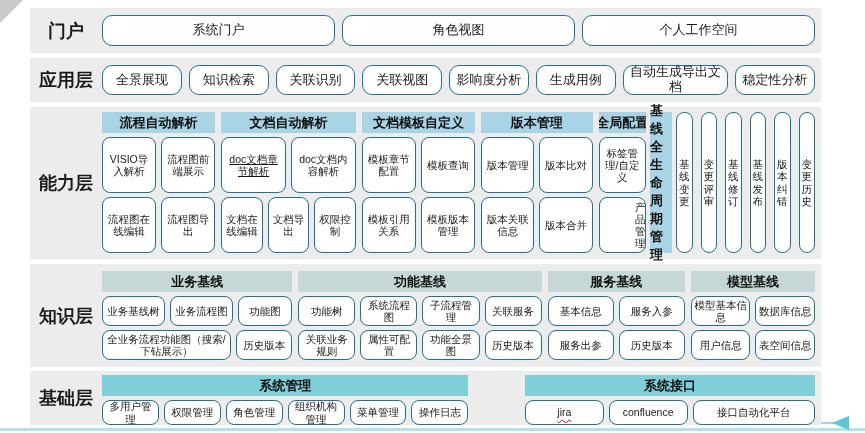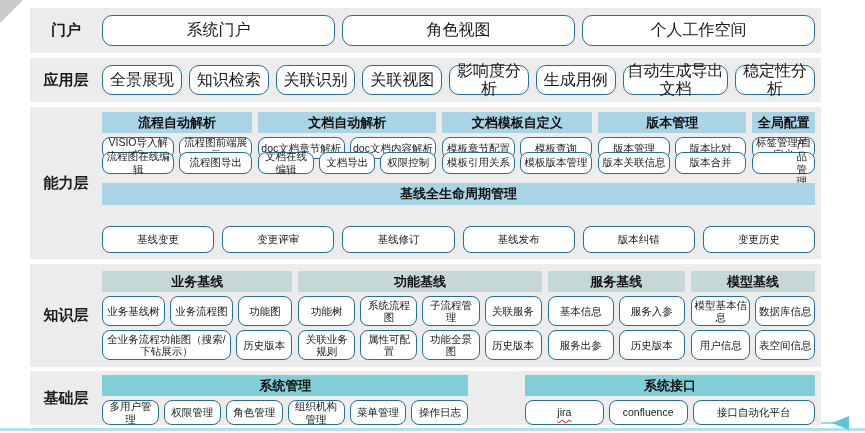--- a/index.html
+++ b/index.html
@@ -41,46 +41,46 @@
   }
   #band-portal { top: 8px;   height: 45px; }
   #band-app    { top: 58px;  height: 44px; }
   #band-cap    { top: 107px; height: 152px; }
   #band-knw    { top: 264px; height: 103px; }
   #band-fnd    { top: 371px; height: 54px; }
 
   .band-label {
     flex: 0 0 72px;
     display: flex; align-items: center; justify-content: center;
-    font-weight: bold; font-size: 15px; color: #1a1a1a;
+    font-weight: bold; font-size: 18px; color: #1a1a1a;
   }
   .band-content {
     flex: 1;
     display: flex; align-items: stretch;
     gap: 7px;
     padding: 7px 6px 7px 0;
   }
   .band-content.col {
-    flex-direction: column;
-    gap: 21px; padding: 5px 6px 6px 0;
+    flex-direction: row;
+    gap: 4px; padding: 5px 6px 6px 0;
   }
   #band-fnd .band-content { padding: 4px 6px 0 0; }
 
   
   .btn {
     background: #ffffff;
     border: 1.5px solid #26708f;
     border-radius: 8px;
     display: flex; align-items: center; justify-content: center;
     text-align: center;
     font-size: 10.5px; line-height: 1.15; color: #1a1a1a;
     min-height: 22px; min-width: 0;
     padding: 1px 2px;
   }
-  .btn.lg { font-size: 16px; border-radius: 10px; }
+  .btn.lg { font-size: 13px; border-radius: 10px; }
   .btn.jira span {
     text-decoration-line: underline;
     text-decoration-style: wavy;
     text-decoration-color: #e53935;
     text-underline-offset: 2px;
   }
   .btn-row { display: flex; gap: 5px; flex: 1; min-height: 0; }
 
   
   .groups-row { display: flex; gap: 6px; flex: 1; min-height: 0; }
@@ -177,21 +177,21 @@
               <span>流程图在线编辑</span>
             </div>
             <div class="btn" style="flex: 1 1 0px;">
               <span>流程图导出</span>
             </div>
           </div>
         </div>
         <div class="group" style="flex: 182 1 0px;">
           <div class="group-header hdr-cap">文档自动解析</div>
           <div class="btn-row">
-            <div class="btn" style="flex: 1 1 0px;">
+            <div class="btn" style="flex: 1 1 0px; text-decoration: underline;">
               <span>doc文档章节解析</span>
             </div>
             <div class="btn" style="flex: 1 1 0px;">
               <span>doc文档内容解析</span>
             </div>
           </div>
           <div class="btn-row">
             <div class="btn" style="flex: 1 1 0px;">
               <span>文档在线编辑</span>
             </div>

